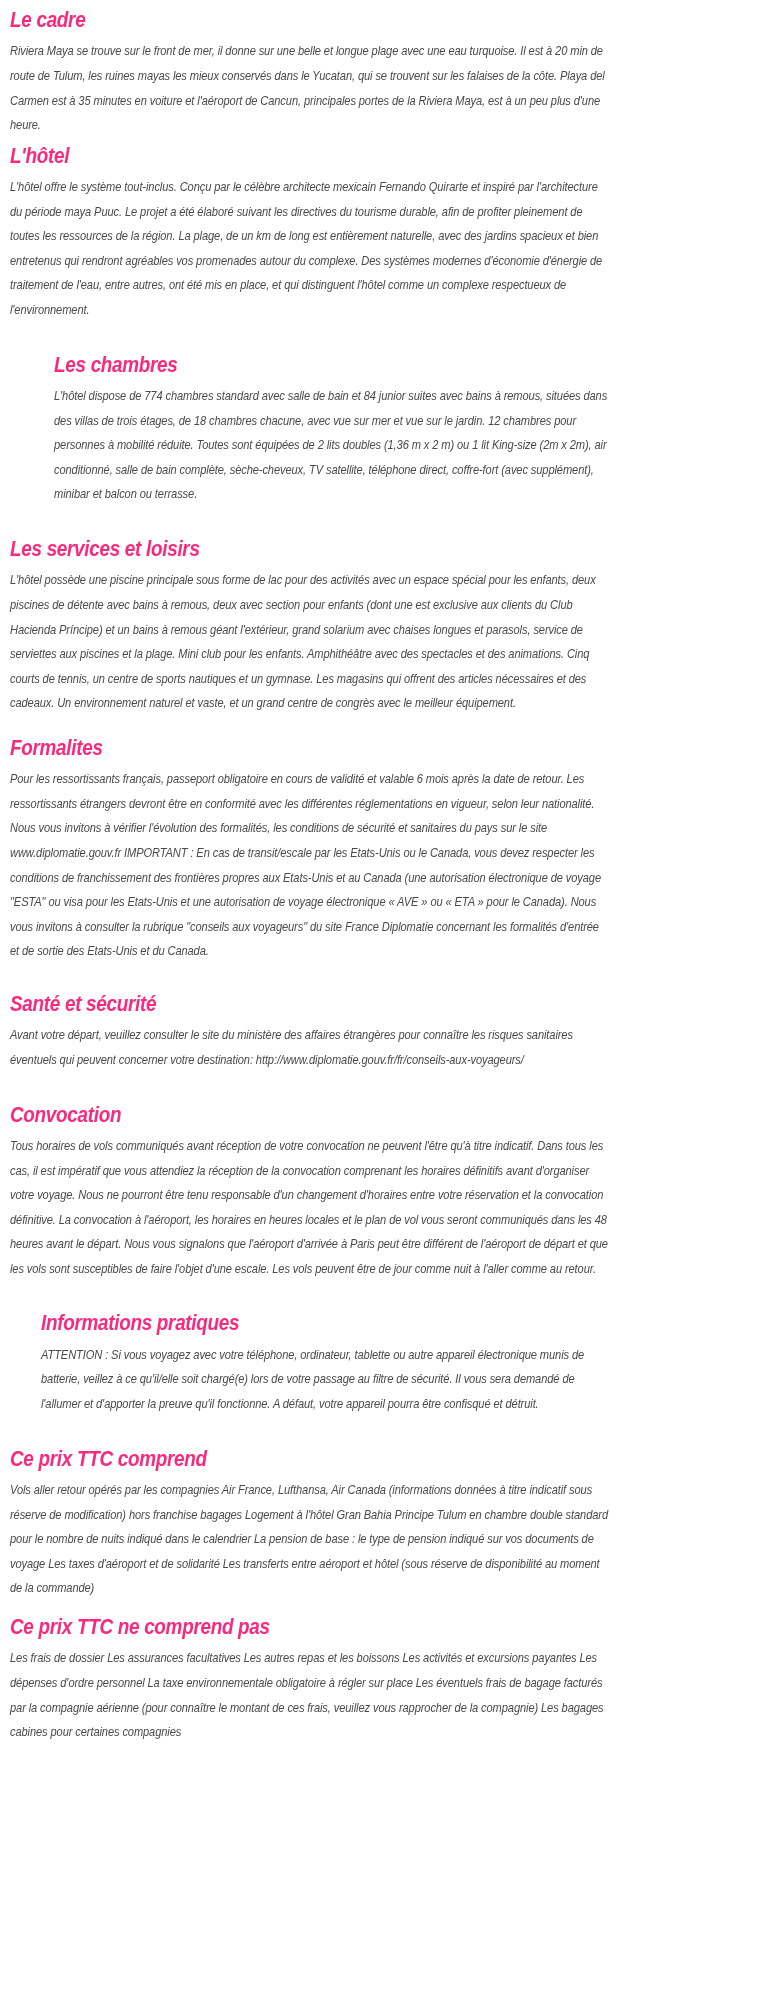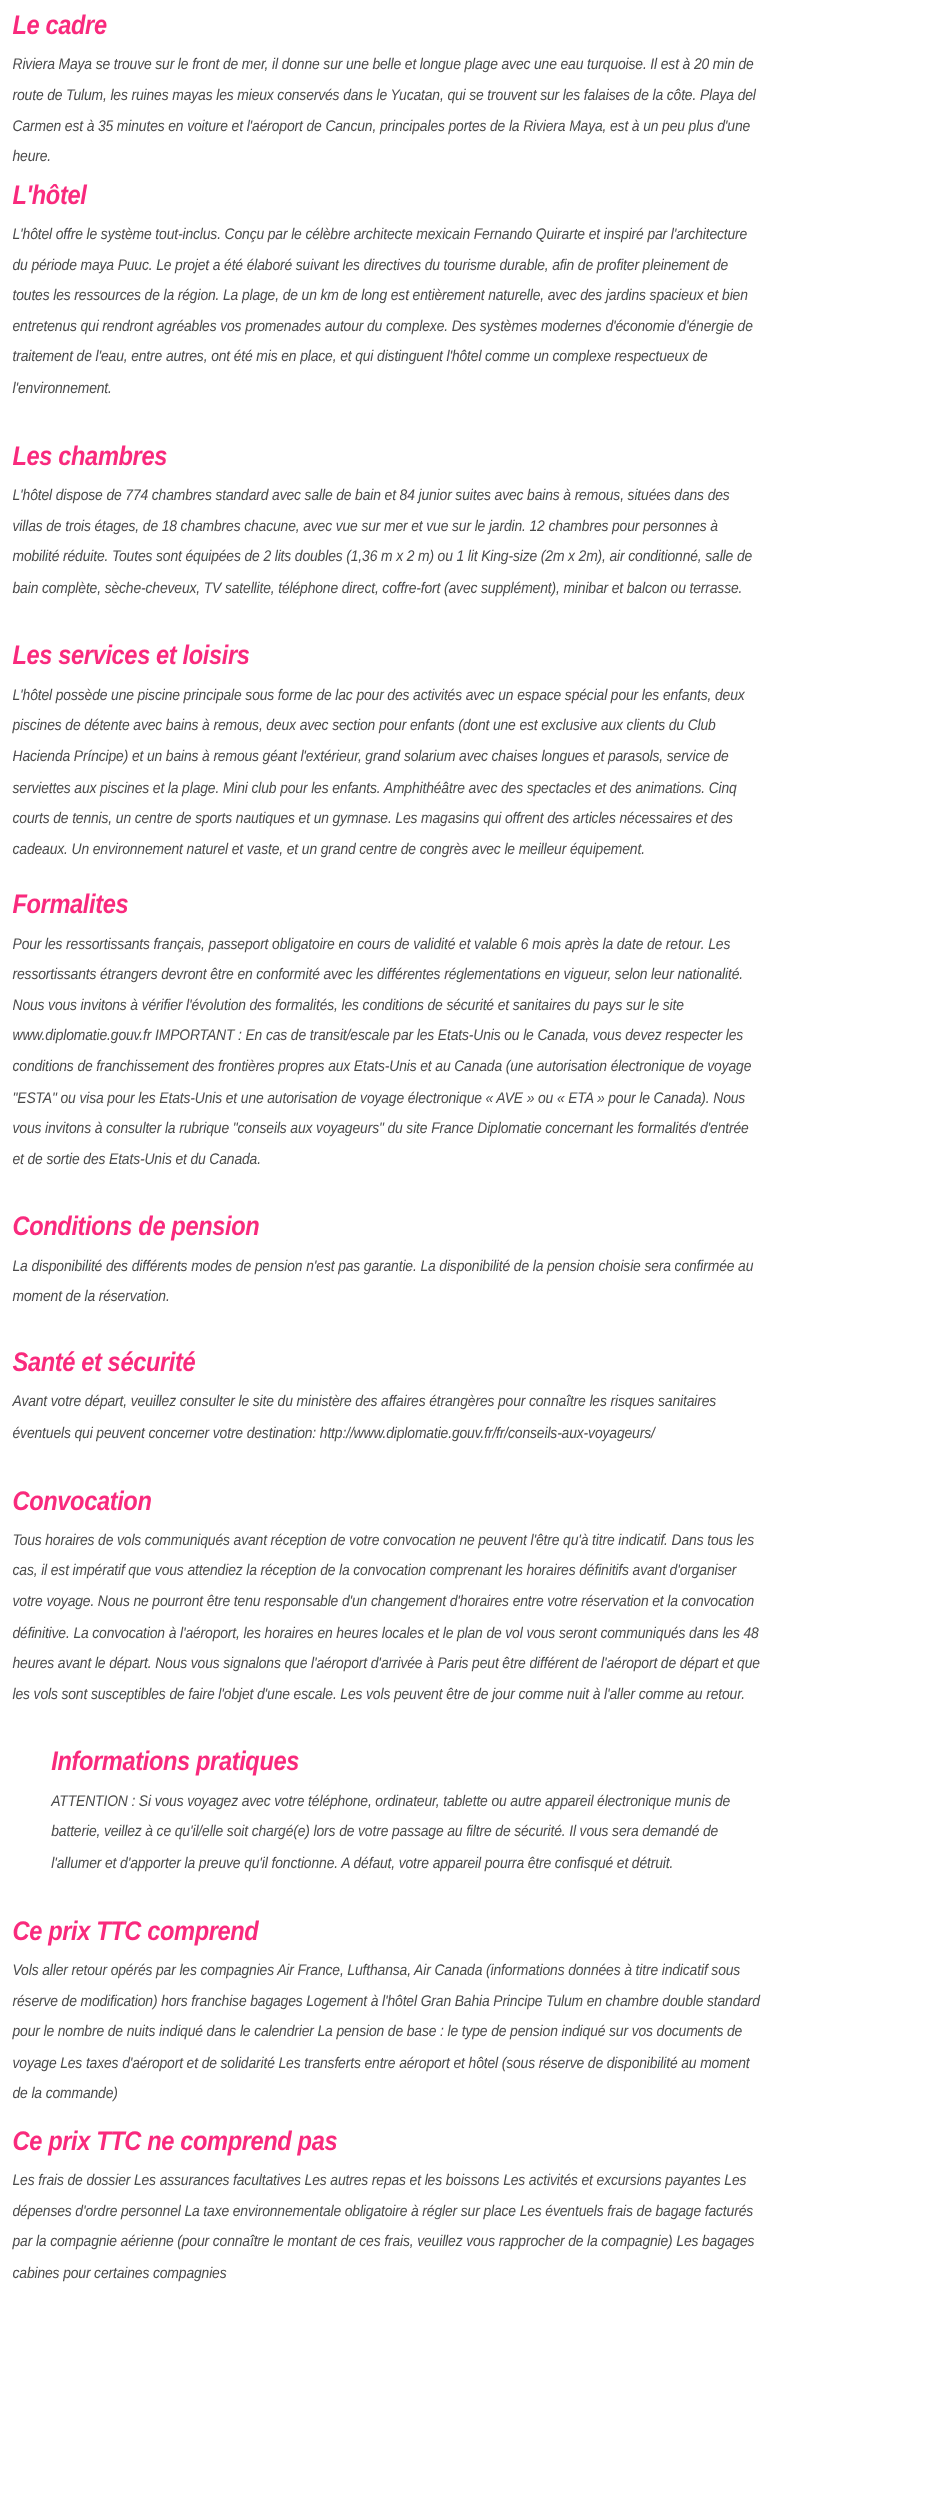--- a/index.html
+++ b/index.html
@@ -48,21 +48,21 @@
     letter-spacing: -0.12px;
     text-align: left;
     transform: scaleX(0.9);
     transform-origin: left top;
     width: 111.1%;
   }
 
   
   #sec-cadre            { margin-top: 0px; }
   #sec-hotel            { }
-  #sec-chambres         { margin-top: 30px; }
+  #sec-chambres         { margin-top: 30px; margin-left: 44px; }
   #sec-services         { margin-top: 30px; }
   #sec-formalites       { margin-top: 20px; }
   #sec-pension          { margin-top: 30px; }
   #sec-sante            { margin-top: 28px; }
   #sec-convocation      { margin-top: 30px; }
   #sec-infos            { margin-top: 30px; margin-left: 31px; }
   #sec-comprend         { margin-top: 30px; }
   #sec-ne-comprend-pas  { margin-top: 14px; }
 </style>
 </head>
@@ -88,24 +88,20 @@
   <section class="section" id="sec-services">
     <h2 class="heading">Les services et loisirs</h2>
     <p class="body-text">L'hôtel possède une piscine principale sous forme de lac pour des activités avec un espace spécial pour les enfants, deux piscines de détente avec bains à remous, deux avec section pour enfants (dont une est exclusive aux clients du Club Hacienda Príncipe) et un bains à remous géant l'extérieur, grand solarium avec chaises longues et parasols, service de serviettes aux piscines et la plage. Mini club pour les enfants. Amphithéâtre avec des spectacles et des animations. Cinq courts de tennis, un centre de sports nautiques et un gymnase. Les magasins qui offrent des articles nécessaires et des cadeaux. Un environnement naturel et vaste, et un grand centre de congrès avec le meilleur équipement.</p>
   </section>
 
   <section class="section" id="sec-formalites">
     <h2 class="heading">Formalites</h2>
     <p class="body-text">Pour les ressortissants français, passeport obligatoire en cours de validité et valable 6 mois après la date de retour. Les ressortissants étrangers devront être en conformité avec les différentes réglementations en vigueur, selon leur nationalité. Nous vous invitons à vérifier l'évolution des formalités, les conditions de sécurité et sanitaires du pays sur le site www.diplomatie.gouv.fr IMPORTANT : En cas de transit/escale par les Etats-Unis ou le Canada, vous devez respecter les conditions de franchissement des frontières propres aux Etats-Unis et au Canada (une autorisation électronique de voyage "ESTA" ou visa pour les Etats-Unis et une autorisation de voyage électronique « AVE » ou « ETA » pour le Canada). Nous vous invitons à consulter la rubrique "conseils aux voyageurs" du site France Diplomatie concernant les formalités d'entrée et de sortie des Etats-Unis et du Canada.</p>
   </section>
 
-  <section class="section" id="sec-pension">
-    <h2 class="heading">Conditions de pension</h2>
-    <p class="body-text">La disponibilité des différents modes de pension n'est pas garantie. La disponibilité de la pension choisie sera confirmée au moment de la réservation.</p>
-  </section>
 
   <section class="section" id="sec-sante">
     <h2 class="heading">Santé et sécurité</h2>
     <p class="body-text">Avant votre départ, veuillez consulter le site du ministère des affaires étrangères pour connaître les risques sanitaires éventuels qui peuvent concerner votre destination: http://www.diplomatie.gouv.fr/fr/conseils-aux-voyageurs/</p>
   </section>
 
   <section class="section" id="sec-convocation">
     <h2 class="heading">Convocation</h2>
     <p class="body-text">Tous horaires de vols communiqués avant réception de votre convocation ne peuvent l'être qu'à titre indicatif. Dans tous les cas, il est impératif que vous attendiez la réception de la convocation comprenant les horaires définitifs avant d'organiser votre voyage. Nous ne pourront être tenu responsable d'un changement d'horaires entre votre réservation et la convocation définitive. La convocation à l'aéroport, les horaires en heures locales et le plan de vol vous seront communiqués dans les 48 heures avant le départ. Nous vous signalons que l'aéroport d'arrivée à Paris peut être différent de l'aéroport de départ et que les vols sont susceptibles de faire l'objet d'une escale. Les vols peuvent être de jour comme nuit à l'aller comme au retour.</p>
   </section>

